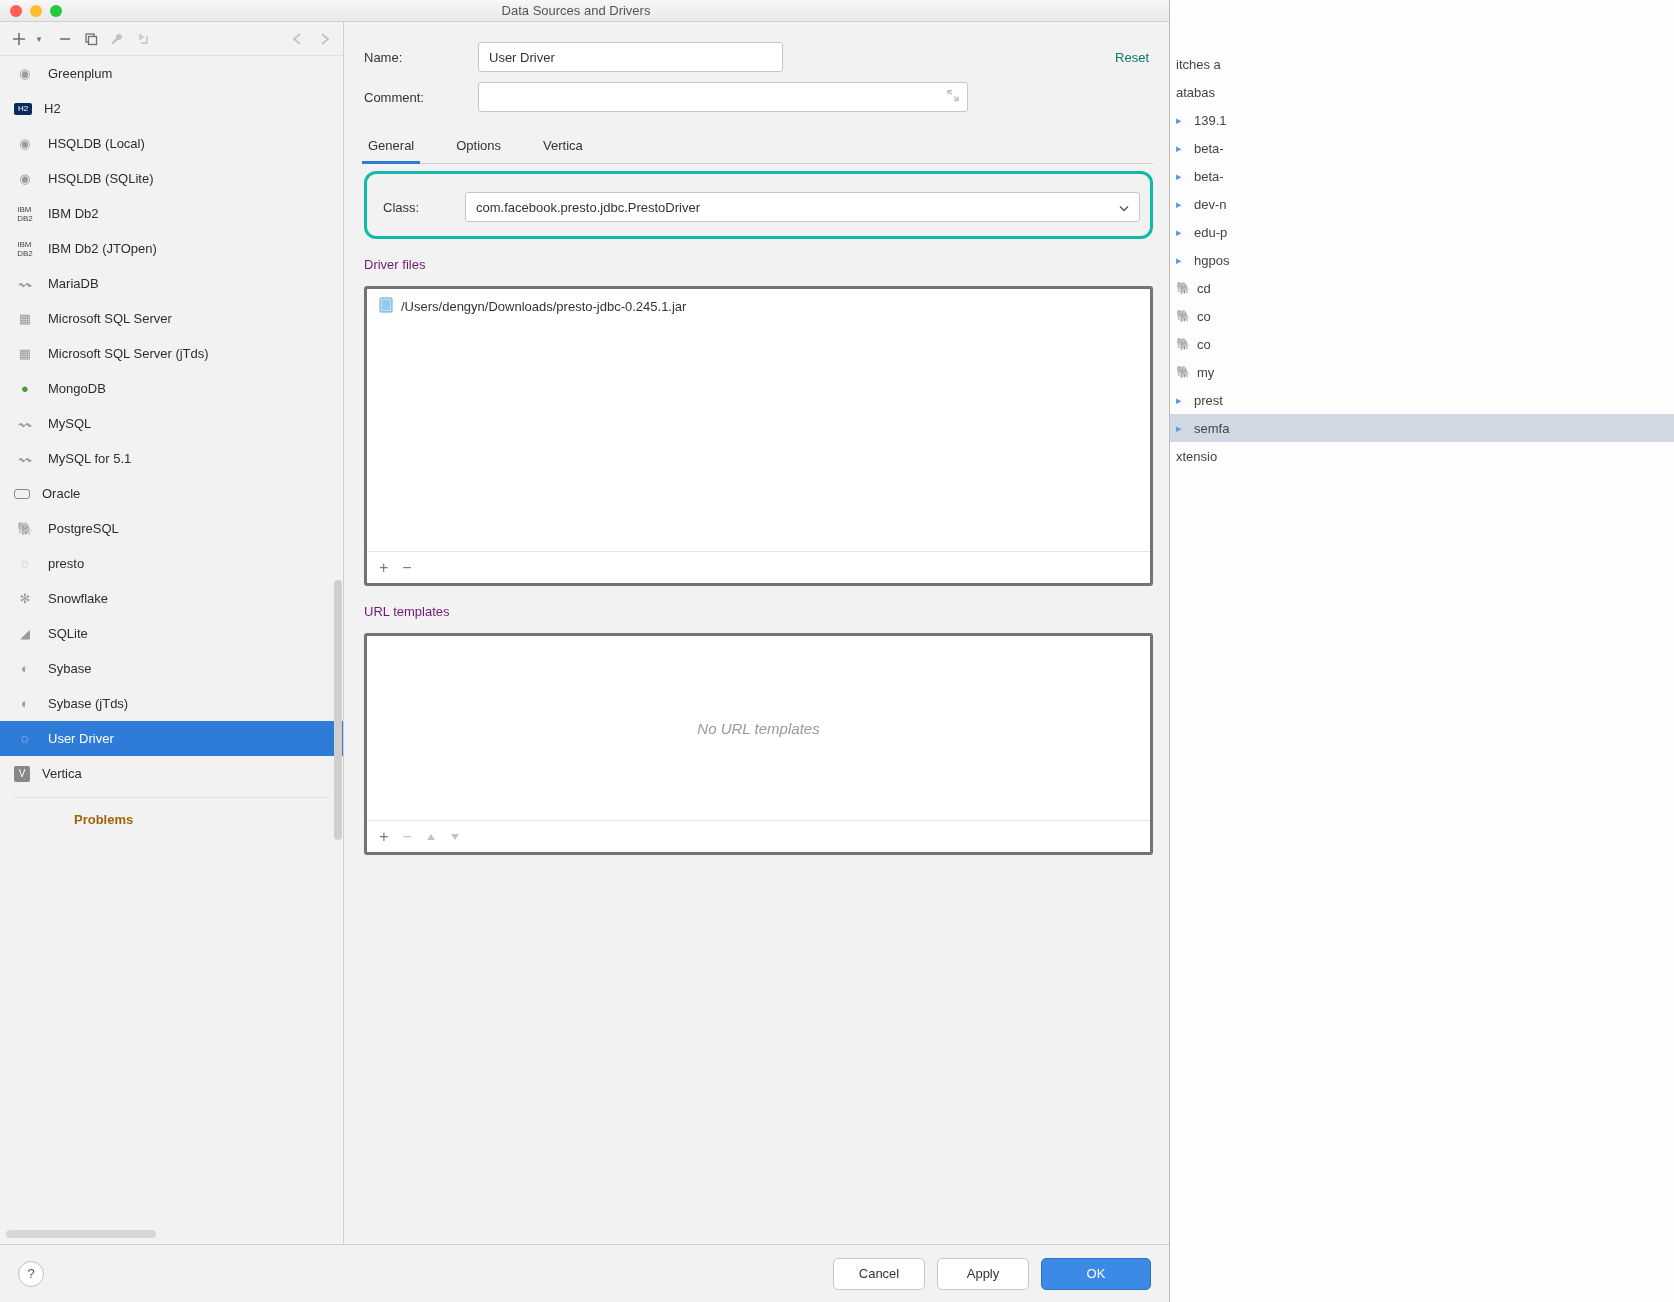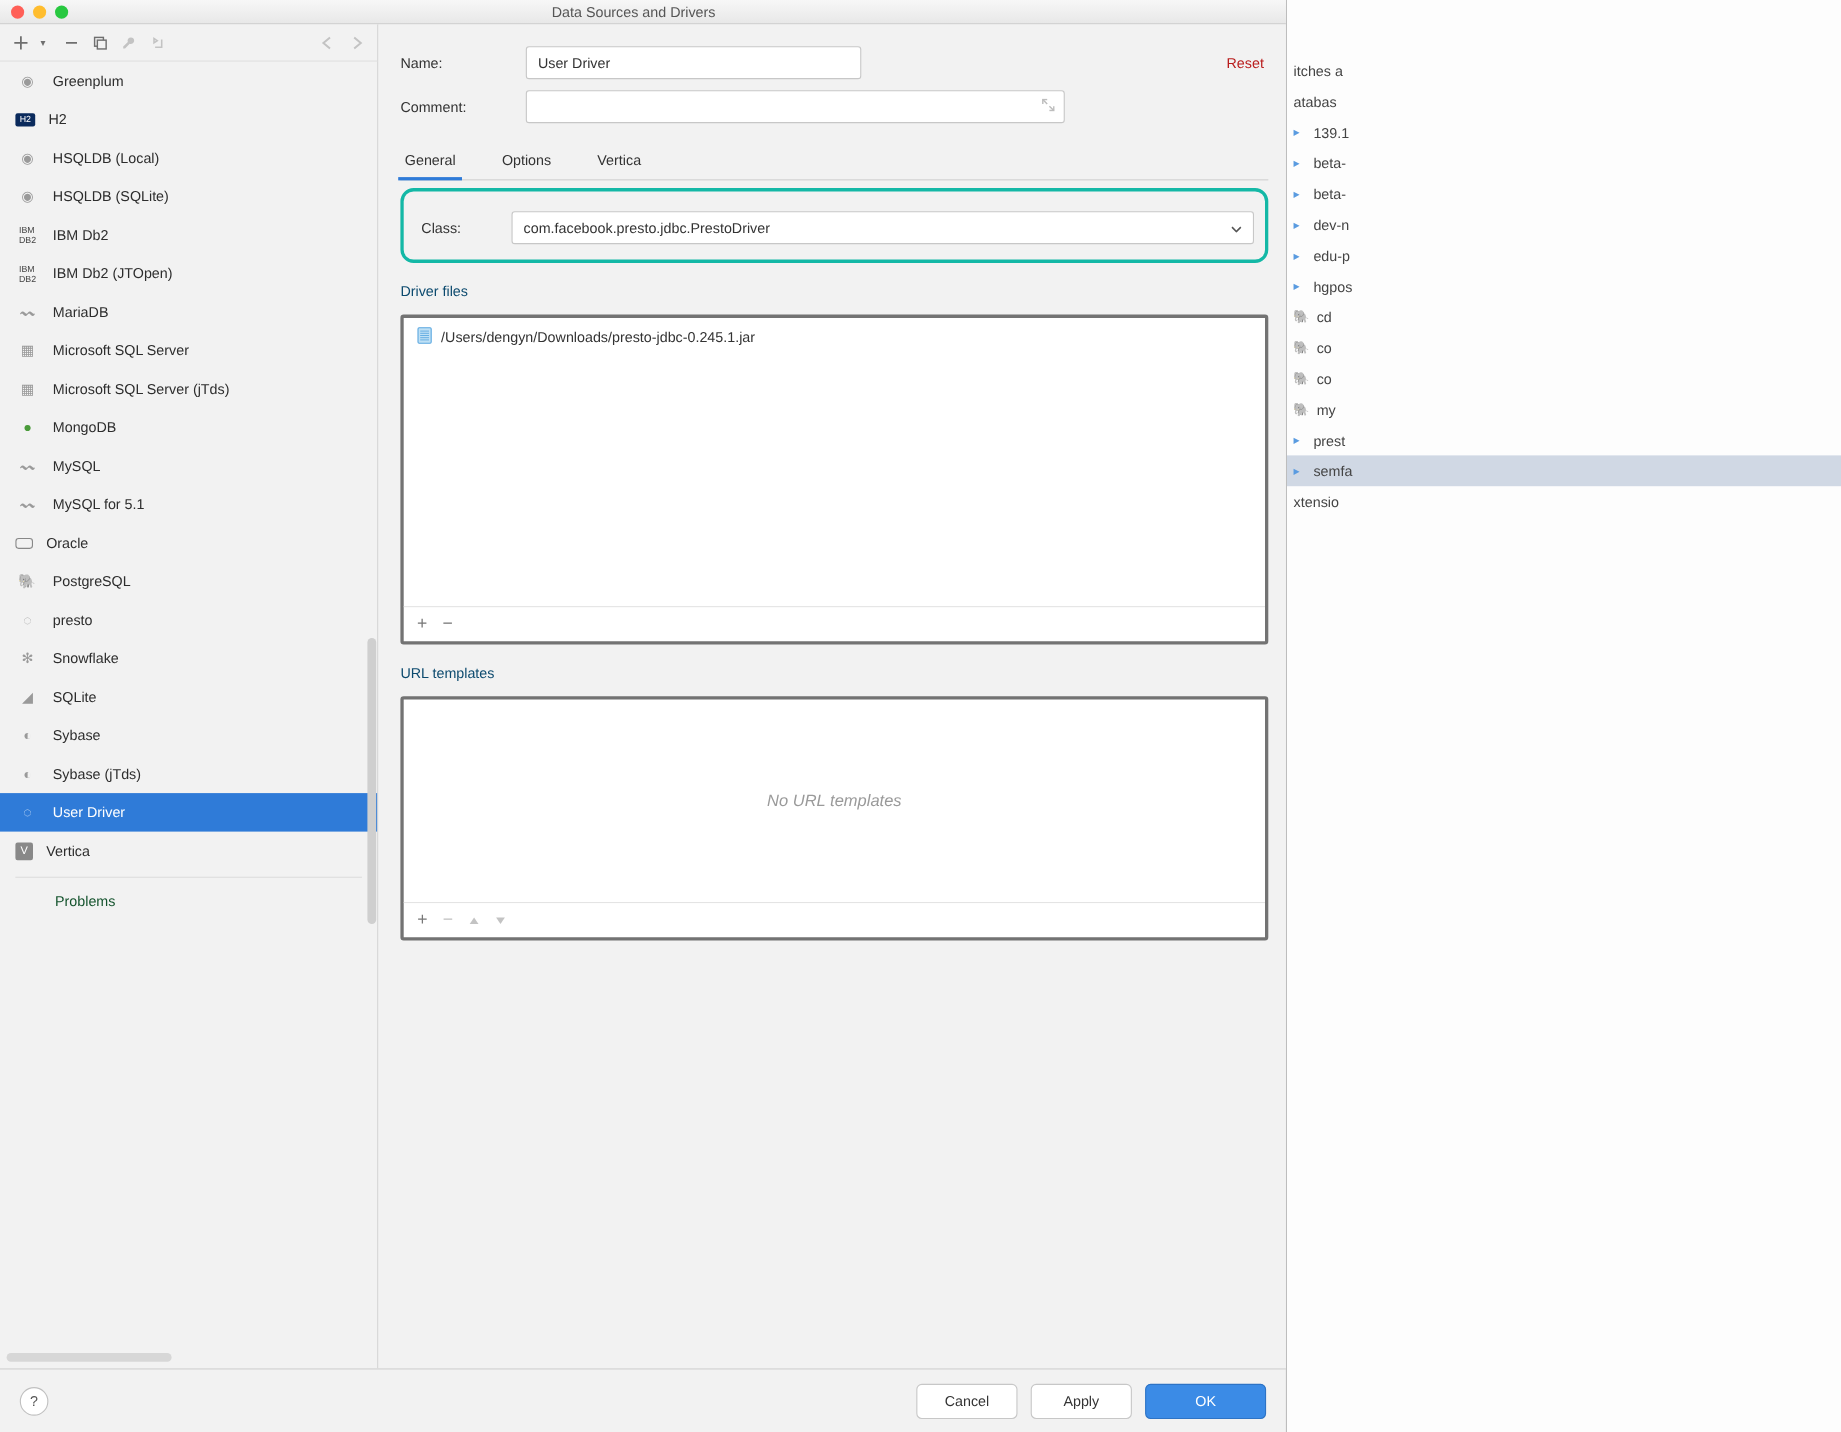--- a/index.html
+++ b/index.html
@@ -88,22 +88,23 @@
     color:#9a9a9a;
   }
   .driver-item.selected {
     background: #2f7bd8;
     color: #fff;
   }
   .driver-item.selected .icon-slot { color:#dce9fa; }
 
   .left-divider { height:1px; background:#dcdcdc; margin:6px 14px; }
   .left-problems {
-    padding: 8px 50px 14px;
-    color:#14532d;
+    padding: 8px 74px 14px;
+    color:#a16207;
+    font-weight:bold;
   }
   .left-scroll {
     height: 8px; margin: 0 6px 6px;
     background:#d7d7d7; border-radius:4px;
     width: 150px;
   }
 
   
   .right {
     flex:1;
@@ -124,21 +125,21 @@
     padding: 0 10px;
     font-size:13px;
     display:flex;
     align-items:center;
     position:relative;
   }
   .text-input.comment .expand-icon {
     position:absolute; right:8px; top:50%; transform:translateY(-50%);
     color:#bdbdbd;
   }
-  .reset-link { color:#b91c1c; margin-left: 14px; margin-right: 4px; cursor:pointer; }
+  .reset-link { color:#0f766e; margin-left: 14px; margin-right: 4px; cursor:pointer; }
 
   .tabs {
     display:flex; gap:34px;
     margin-top: 10px;
     border-bottom: 1px solid #d0d0d0;
   }
   .tab { padding: 6px 4px 10px; color:#333; position:relative; }
   .tab.active::after {
     content:""; position:absolute; left:-2px; right:-2px; bottom:-1px;
     height:3px; background:#2f7bd8;
@@ -159,21 +160,21 @@
     display:flex;
     align-items:center;
     padding: 0 10px;
     position:relative;
   }
   .combo .chev {
     position:absolute; right:10px; top:50%; transform:translateY(-50%);
     color:#555;
   }
 
-  .section-label { color:#0c4a6e; margin-top:8px; margin-bottom:4px; }
+  .section-label { color:#701a75; margin-top:8px; margin-bottom:4px; }
   .panel {
     background:#fff;
     border:3px solid #737373;
     border-radius:3px;
     display:flex; flex-direction:column;
   }
   .panel.driver-files { height: 300px; }
   .panel .body { flex:1; overflow:auto; }
   .file-row {
     display:flex; align-items:center; gap:8px;

